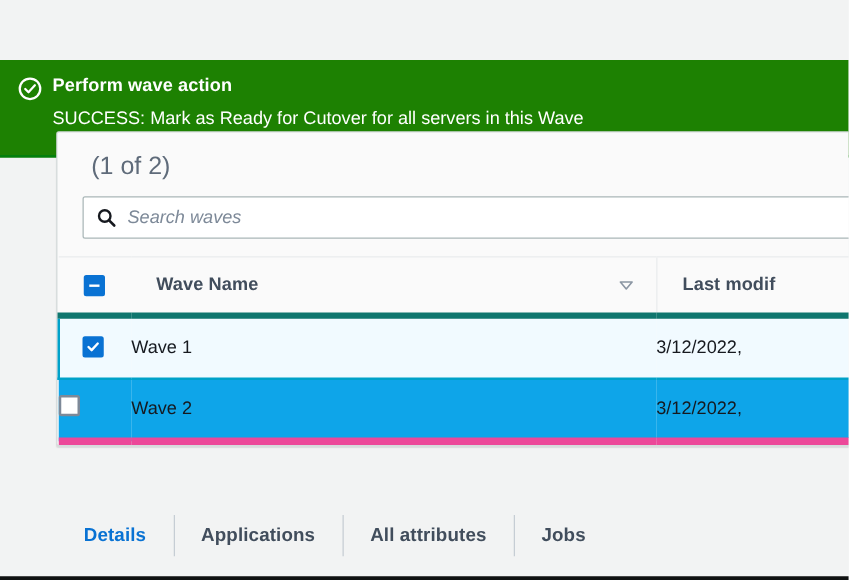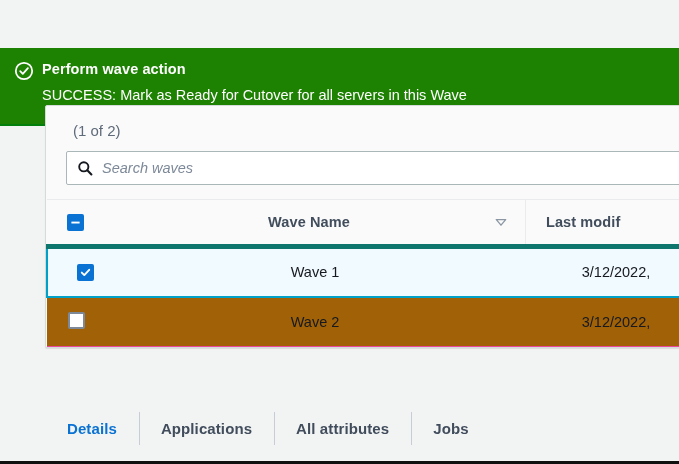--- a/index.html
+++ b/index.html
@@ -81,21 +81,21 @@
     display: flex;
     align-items: baseline;
   }
   .panel-title {
     font-size: 19px;
     font-weight: bold;
     color: #16191f;
     letter-spacing: 0.1px;
   }
   .panel-count {
-    font-size: 15px;
+    font-size: 20px;
     color: #5f6b7a;
     font-weight: normal;
     margin-left: 7px;
   }
 
   
   .search-wrap {
     padding: 2px 20px 14px 20px;
   }
   .search-box {
@@ -133,21 +133,21 @@
     opacity: 1;
   }
 
   
   .tbl {
     width: 100%;
     border-collapse: collapse;
     table-layout: fixed;
   }
   .tbl th, .tbl td {
-    text-align: center;
+    text-align: left;
     padding: 0;
     vertical-align: middle;
     box-sizing: border-box;
   }
   .col-check { width: 58px; }
   .col-name  { width: 420px; }
   .col-mod   { width: 182px; }
 
   .tbl thead th {
     height: 47px;
@@ -180,22 +180,22 @@
     flex: 0 0 auto;
     width: 16px;
     height: 16px;
     margin-right: 16px;
     color: #8b96a3;
   }
   .sort-icon svg { display: block; }
 
   .tbl tbody td {
     height: 50px;
-    background: #a16207;
-    border-bottom: 1px solid #ec4899;
+    background: #0ea5e9;
+    border-bottom: 6px solid #ec4899;
     font-size: 14.5px;
     color: #16191f;
   }
   .td-pad { padding-left: 20px; }
   .td-name { padding-left: 20px; }
   .td-mod  { padding-left: 20px; white-space: nowrap; overflow: hidden; }
 
   tr.selected td {
     background: #f1faff;
     border-top: 5px solid #0f766e;

